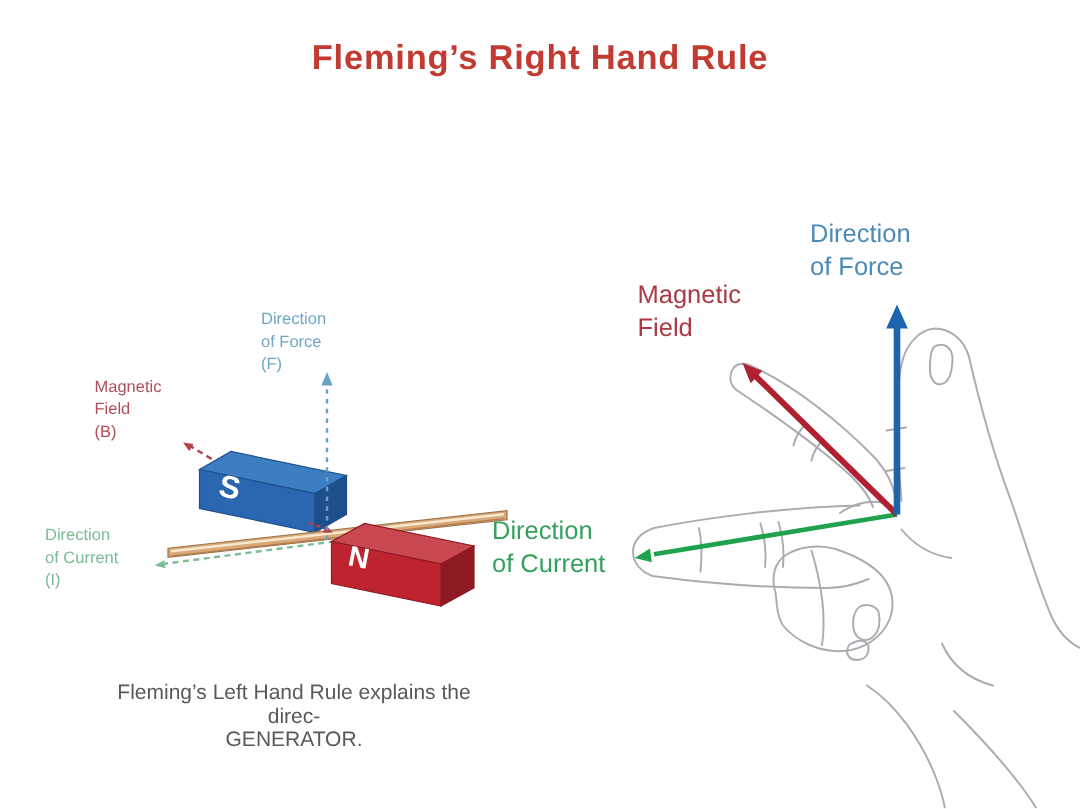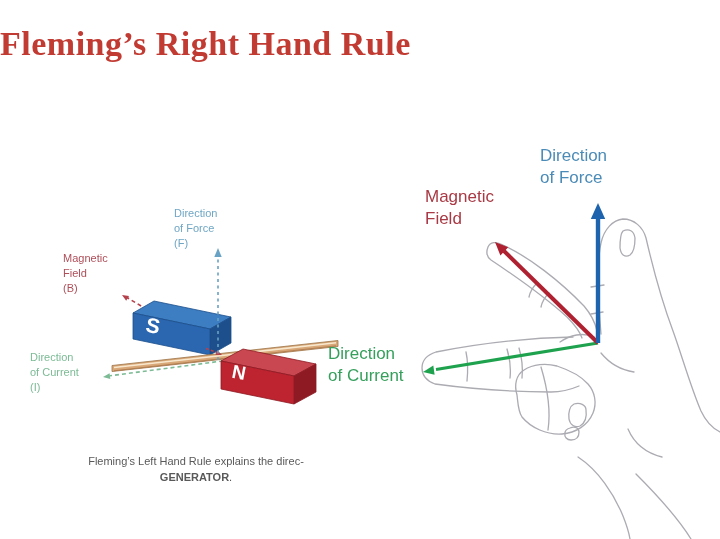--- a/index.html
+++ b/index.html
@@ -1,30 +1,30 @@
 <!DOCTYPE html>
 <html><head>
 <meta charset="utf-8">
 <style>
   html,body{margin:0;padding:0;background:#ffffff;}
   .canvas{position:relative;width:720px;height:539px;background:#ffffff;overflow:hidden;
           font-family:"Liberation Sans",sans-serif;}
   .abs{position:absolute;}
-  .title{left:0;right:0;top:25px;
-         font-family:Liberation Serif, serif;font-weight:bold;font-size:34px;letter-spacing:.5px;}
+  .title{left:0;right:0;top:25px;text-align:center;
+         font-family:Liberation Sans, sans-serif;font-weight:bold;font-size:23px;letter-spacing:.5px;}
   svg.art{position:absolute;left:0;top:0;}
   .lbl{position:absolute;text-align:left;}
   .lbl div{white-space:nowrap;}
   .lbl-sm{font-size:11px;line-height:15px;}
   .lbl-lg{font-size:17px;line-height:22px;}
   .magnet-letter{position:absolute;color:#ffffff;font-weight:bold;text-align:center;}
   .letter-s{left:136px;top:314px;width:34px;font-size:21px;transform:rotate(11deg);}
   .letter-n{left:223px;top:362px;width:32px;font-size:19px;transform:rotate(11deg);}
-  .caption{left:64px;top:454px;width:264px;text-align:center;font-size:11px;line-height:15.5px;}
-  .caption .b{font-weight:bold;}
+  .caption{left:64px;top:454px;width:264px;text-align:center;font-size:14px;line-height:15.5px;}
+  .caption .b{font-weight:normal;}
 </style>
 </head>
 <body>
 
 <div class="canvas">
 
   <div class="abs title" style="color: rgb(194, 59, 51);">Fleming’s Right Hand Rule</div>
 
   <svg class="art" width="720" height="539" viewBox="0 0 720 539">
 

